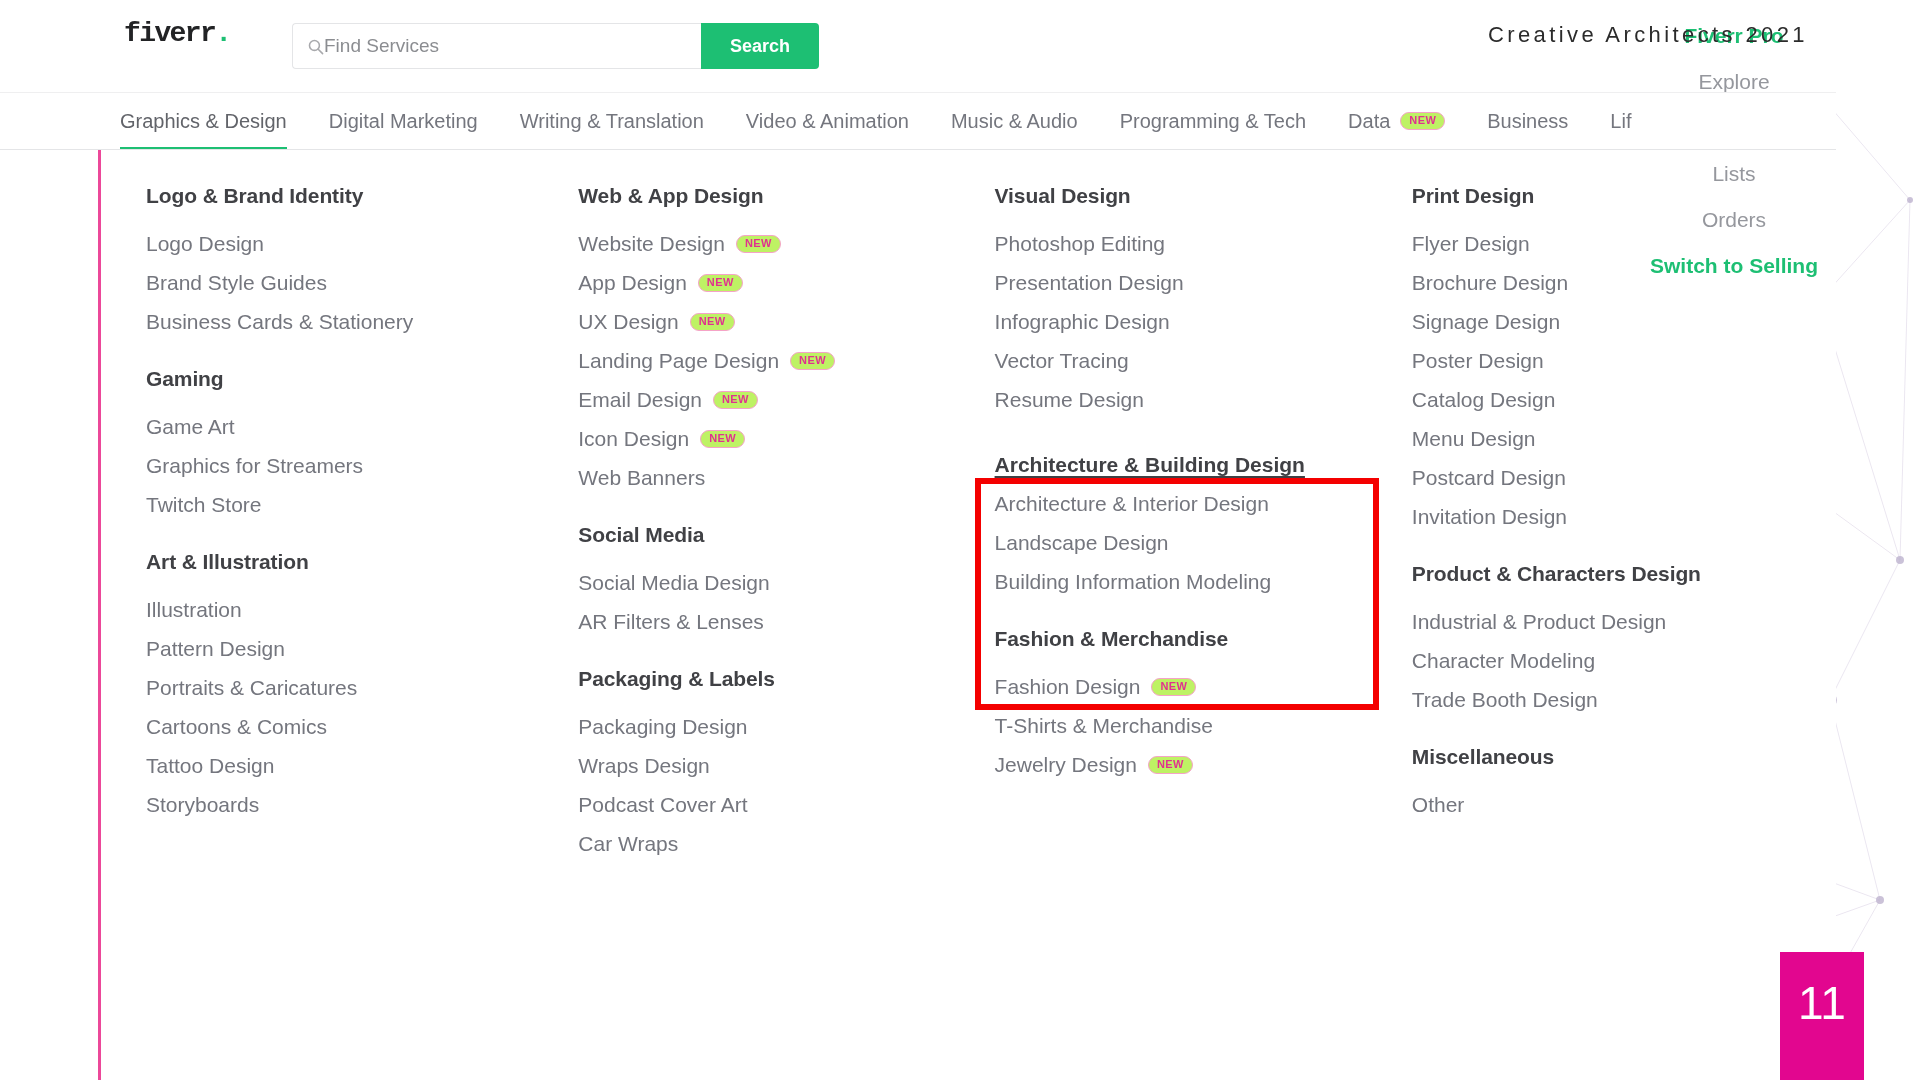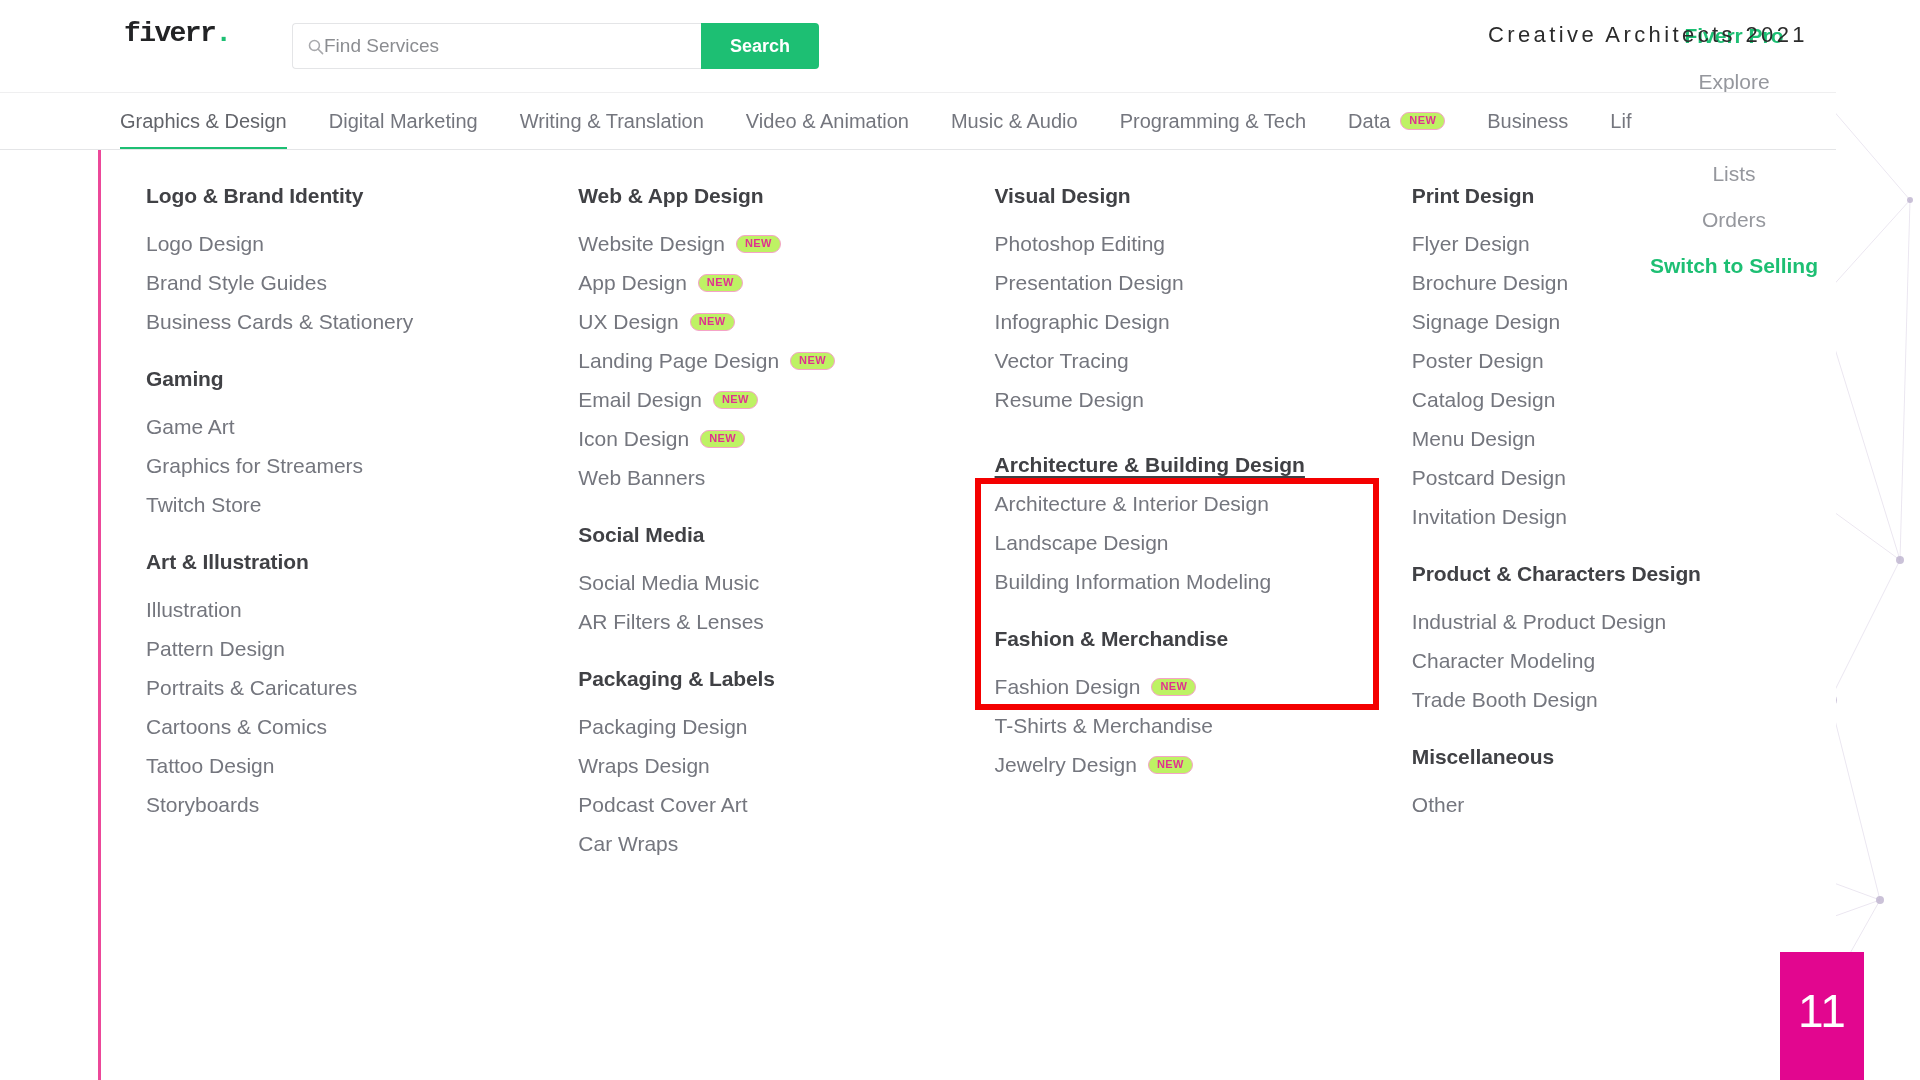--- a/index.html
+++ b/index.html
@@ -233,21 +233,21 @@
     position: absolute;
     right: 56px; bottom: 0;
     width: 84px; height: 128px;
     background: #e2068f;
     color: #ffffff;
     font-size: 46px;
     font-weight: 400;
     display: flex;
     align-items: flex-start;
     justify-content: center;
-    padding-top: 32px;
+    padding-top: 24px;
     z-index: 7;
   }
 </style>
 </head>
 <body>
 
 <div id="root">
 
   <svg class="bg-network" viewBox="0 0 430 1080" preserveAspectRatio="none">
     <g stroke="#e9e4ef" stroke-width="1" fill="none" opacity="0.9">
@@ -429,21 +429,21 @@
             <span>Icon Design</span>
             <span class="badge-new">NEW</span>
           </div>
           <div class="mm-link">
             <span>Web Banners</span>
           </div>
         </div>
         <div class="mm-group">
           <div class="mm-title">Social Media</div>
           <div class="mm-link">
-            <span>Social Media Music</span>
+            <span>Social Media Design</span>
           </div>
           <div class="mm-link">
             <span>AR Filters &amp; Lenses</span>
           </div>
         </div>
         <div class="mm-group">
           <div class="mm-title">Packaging &amp; Labels</div>
           <div class="mm-link">
             <span>Packaging Design</span>
           </div>

